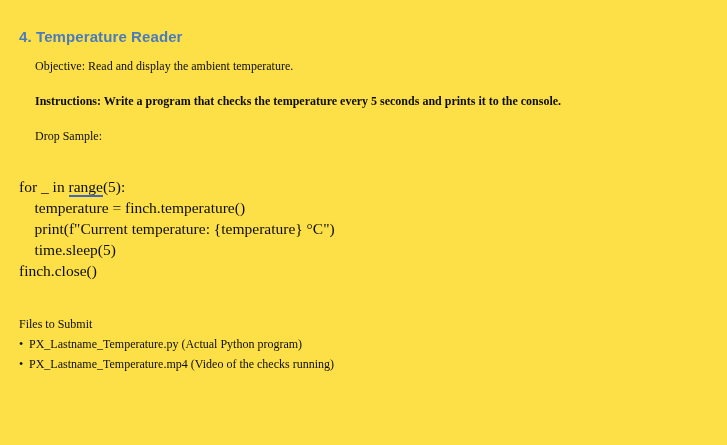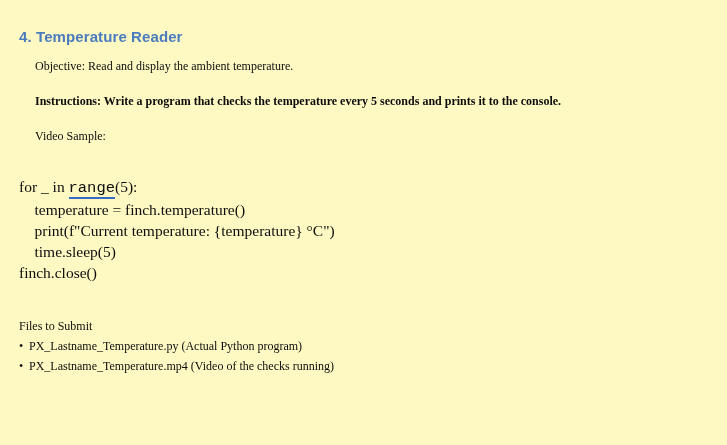--- a/index.html
+++ b/index.html
@@ -13,21 +13,21 @@
     overflow: hidden;
     font-family: "Liberation Serif", "DejaVu Serif", serif;
     color: #000000;
     -webkit-font-smoothing: antialiased;
   }
 
   .page {
     position: relative;
     width: 727px;
     height: 445px;
-    background: #fef9c3;
+    background: #fde047;
     box-sizing: border-box;
     padding: 0 19px;
   }
 
   
   .doc-heading {
     font-family: "Liberation Sans", "DejaVu Sans", sans-serif;
     font-weight: bold;
     font-size: 15px;
     line-height: 18px;
@@ -58,21 +58,20 @@
   }
   .code-line {
     white-space: pre;
     margin: 0;
   }
   .code-line .tok-link {
     color: #0d0d0d;
     text-decoration: none;
     border-bottom: 2px solid #3a68c8;
     padding-bottom: 0px;
-    font-family: Liberation Mono, monospace;
   }
 
   
   .submit-block {
     margin-top: 33px;
     font-size: 12px;
     line-height: 20px;
     color: #0d0d0d;
   }
   .submit-line {
@@ -92,21 +91,21 @@
 <body>
 
 <div class="page">
 
   <h1 class="doc-heading">4. Temperature Reader</h1>
 
   <p class="para para--objective">Objective: Read and display the ambient temperature.</p>
 
   <p class="para para--instructions">Instructions: Write a program that checks the temperature every 5 seconds and prints it to the console.</p>
 
-  <p class="para para--codesample">Video Sample:</p>
+  <p class="para para--codesample">Drop Sample:</p>
 
   <div class="code-block">
     <div class="code-line"><span>for _ in </span><a class="tok-link" href="#">range</a><span>(5):</span></div>
     <div class="code-line">    temperature = finch.temperature()</div>
     <div class="code-line">    print(f"Current temperature: {temperature} °C")</div>
     <div class="code-line">    time.sleep(5)</div>
     <div class="code-line">finch.close()</div>
   </div>
 
   <div class="submit-block">

